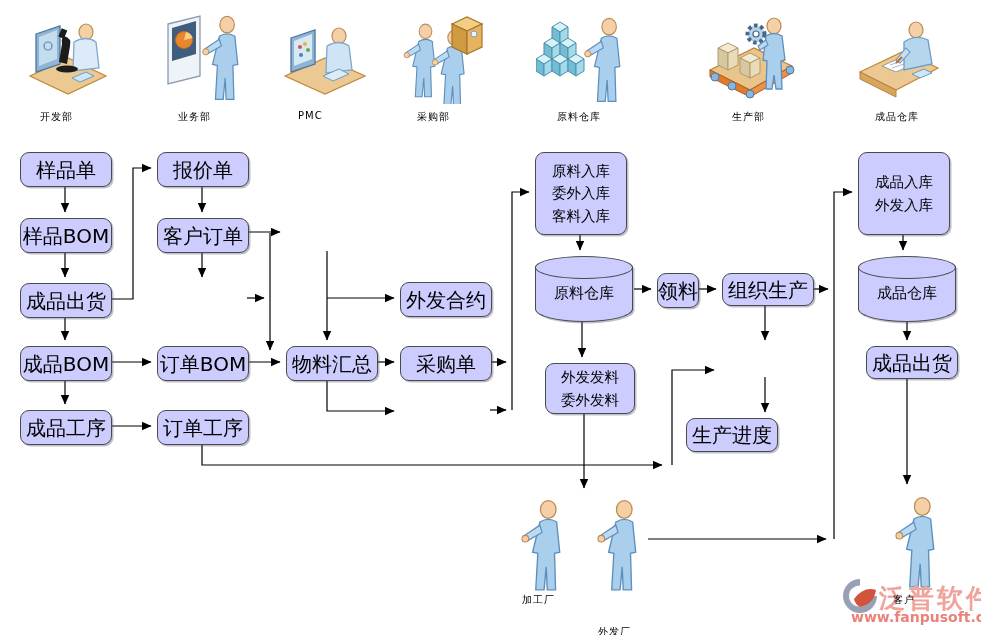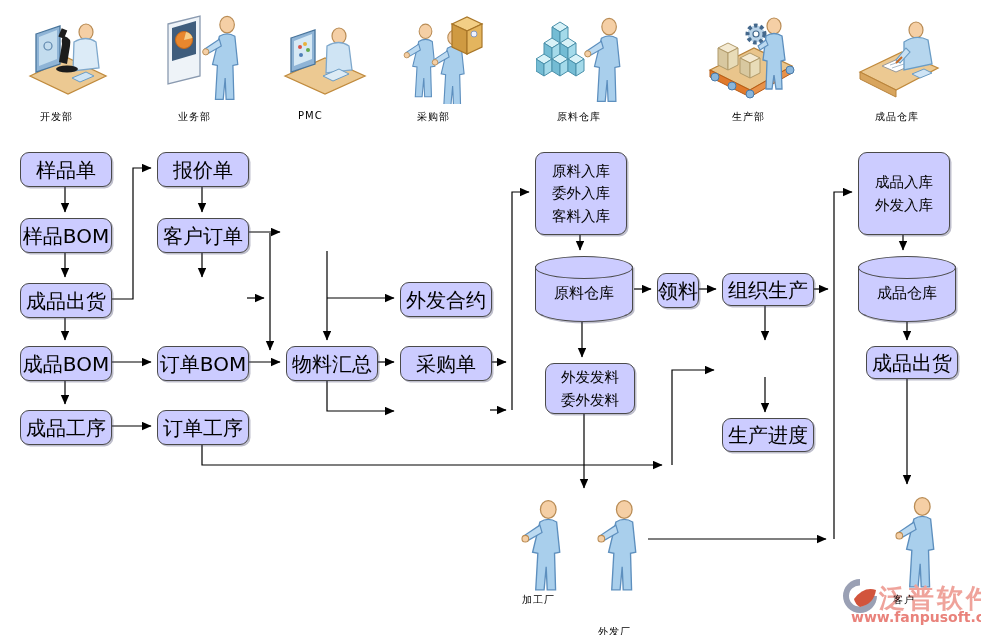--- a/index.html
+++ b/index.html
@@ -200,21 +200,21 @@
   <div class="node" style="left:400px;top:346px;width:90px;height:33px">采购单</div>
   <div class="node" style="left:157px;top:410px;width:90px;height:33px">订单工序</div>
   <div class="node" style="left:20px;top:410px;width:90px;height:33px">成品工序</div>
   <div class="node small-text" style="left:535px;top:152px;width:90px;height:81px">原料入库
 委外入库
 客料入库</div>
   <div class="node small-text" style="left:545px;top:363px;width:88px;height:49px">外发发料
 委外发料</div>
   <div class="node" style="left:657px;top:273px;width:40px;height:33px">领料</div>
   <div class="node" style="left:722px;top:273px;width:90px;height:31px">组织生产</div>
-  <div class="node" style="left:722px;top:418px;width:90px;height:32px">生产进度</div>
+  <div class="node" style="left:686px;top:418px;width:90px;height:32px">生产进度</div>
   <div class="node small-text" style="left:858px;top:152px;width:90px;height:81px">成品入库
 外发入库</div>
   <div class="node" style="left:866px;top:346px;width:90px;height:31px">成品出货</div>
 
   <div class="cyl" style="left:535px;top:256px;width:98px;height:66px">
     <div class="cyl-body"></div>
     <div class="cyl-top"></div>
     <div class="cyl-label">原料仓库</div>
   </div>
   <div class="cyl" style="left:858px;top:256px;width:98px;height:66px">

